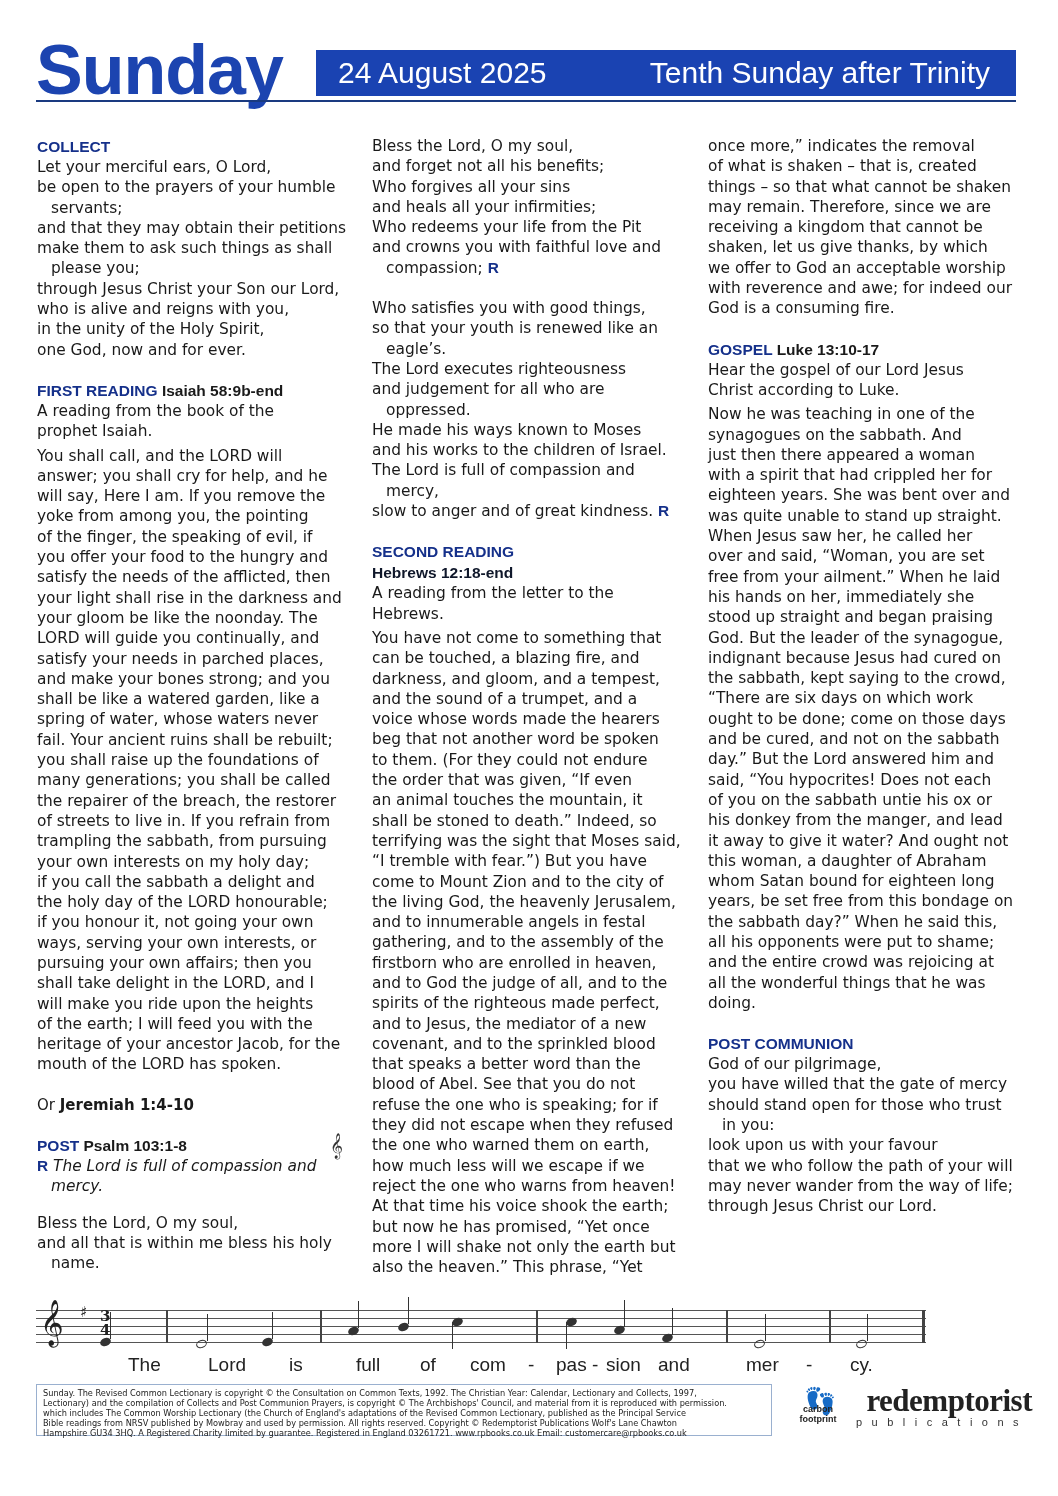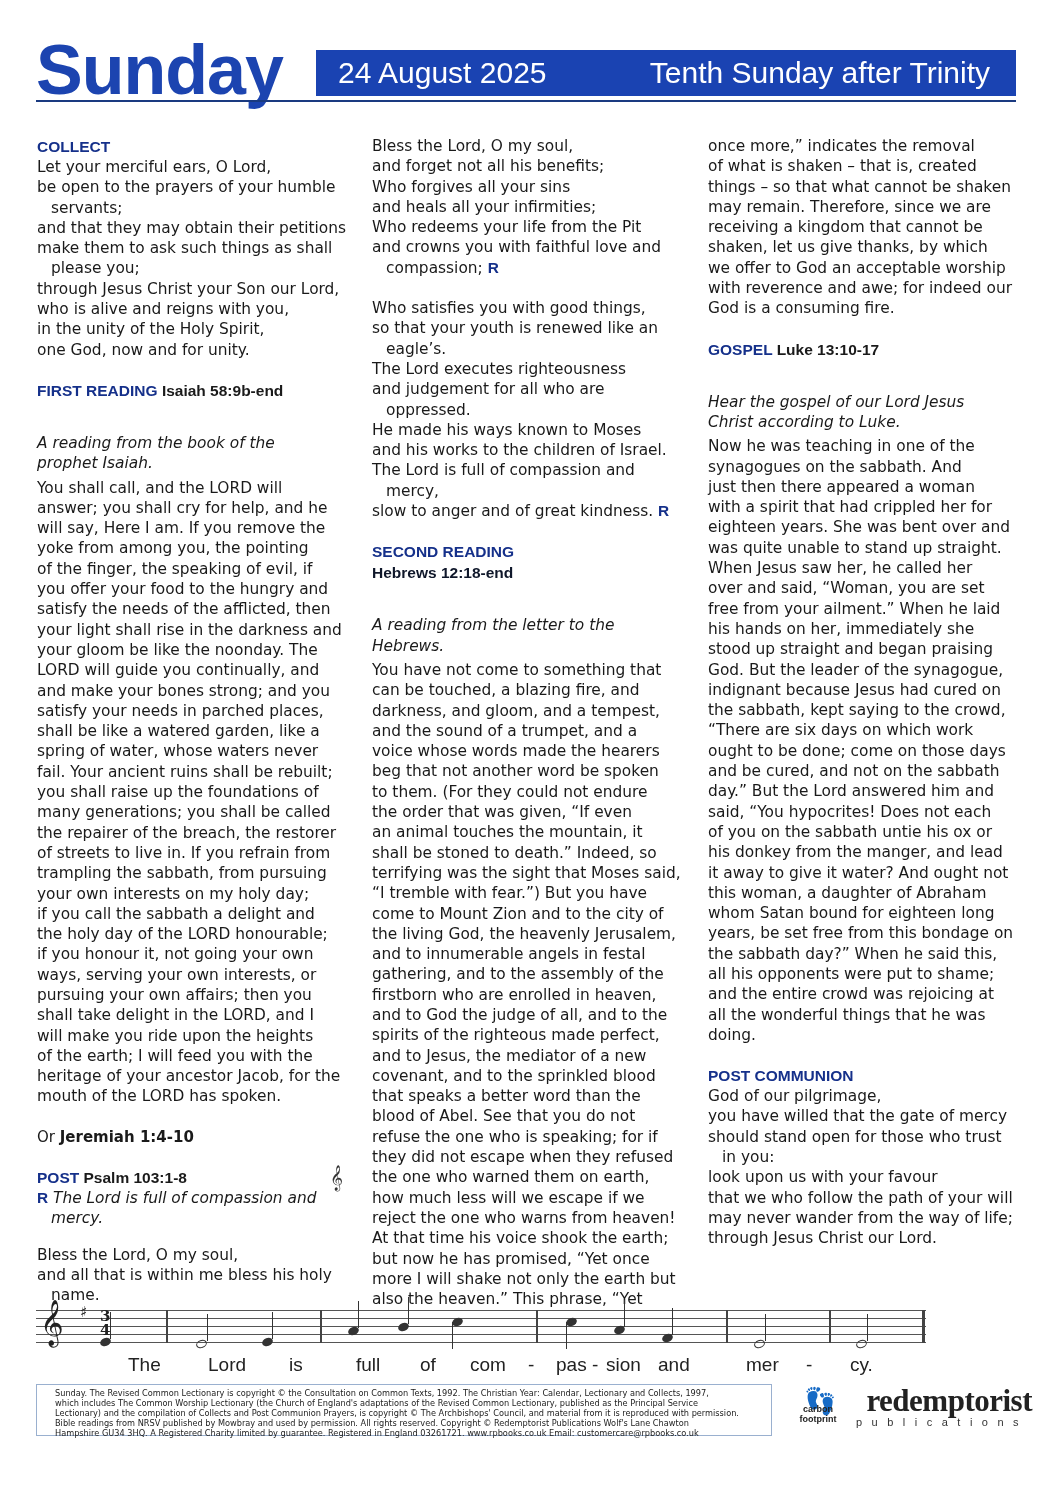--- a/index.html
+++ b/index.html
@@ -18,21 +18,21 @@
 
   
   .col { position: absolute; top: 136px; width: 320px; font-size: 15.4px; line-height: 20.3px; }
   .col1 { left: 37px; }
   .col2 { left: 372px; }
   .col3 { left: 708px; width: 320px; }
 
   .sec-head { font-family: "Liberation Sans", sans-serif; font-weight: bold; color: #15308a; font-size: 15.5px;
               line-height: 21px; }
   .ref { color: #1a1a1a; font-weight: bold; }
-  .intro { font-style: italic; margin-bottom: 4px; margin-top: 32px; }
+  .intro { margin-bottom: 4px; }
   .line { display: block; }
   .indent { padding-left: 14px; }
   .gap { height: 20px; }
   .gap-sm { height: 16px; }
   .resp { color: #15308a; font-weight: bold; font-family: "Liberation Sans", sans-serif; }
   .or-line { font-size: 15px; }
   .or-line .ref { font-weight: bold; }
   .clef-icon { position: absolute; right: 14px; font-size: 22px; line-height: 22px; color: #333; }
 
   
@@ -43,21 +43,21 @@
   .note.open { background: transparent; border: 1.5px solid #333; width: 9px; height: 6px; }
   .stem { position: absolute; width: 1.2px; background: #333; height: 27px; }
   .lyric { position: absolute; top: 58px; font-family: "Liberation Sans", sans-serif; font-size: 19px; color: #222; }
   .treble { position: absolute; left: 4px; top: 4px; font-size: 40px; line-height: 44px; color: #222; }
   .keysig { position: absolute; left: 44px; top: 7px; font-size: 15px; color: #222; }
   .timesig { position: absolute; left: 64px; top: 13px; font-family: "DejaVu Serif", serif; font-weight: bold;
              font-size: 15px; line-height: 14px; color: #222; text-align: center; }
 
   
   .copyright { position: absolute; left: 36px; top: 1384px; width: 736px; height: 52px; border: 1.5px solid #9ab0cf;
-               font-size: 8.2px; line-height: 10px; padding: 3px 18px; box-sizing: border-box; color: #222;
+               font-size: 8.2px; line-height: 10px; padding: 3px 6px; box-sizing: border-box; color: #222;
                text-align: justify; background: #fff; }
   .carbon { position: absolute; left: 790px; top: 1386px; width: 60px; height: 50px; }
   .foot-icon { position: absolute; left: 14px; top: 0; font-size: 26px; color: #999; }
   .carbon-text { position: absolute; left: 0; top: 18px; font-family: "Liberation Sans", sans-serif; font-size: 9px;
                  font-weight: bold; line-height: 10px; color: #222; text-align: center; width: 56px; }
   .logo { position: absolute; left: 852px; top: 1384px; width: 180px; }
   .logo-main { font-family: Liberation Serif, serif; font-weight: bold; font-size: 31px; line-height: 34px;
                color: #222; letter-spacing: -0.5px; text-align: right; }
   .logo-sub { font-family: "Liberation Sans", sans-serif; font-size: 11px; letter-spacing: 9.5px; color: #333; margin-top: -2px; padding-left: 4px; }
 </style>
@@ -79,43 +79,43 @@
     <div id="collect-lines">
         <span class="line">Let your merciful ears, O Lord,</span>
         <span class="line">be open to the prayers of your humble</span>
         <span class="line indent">servants;</span>
         <span class="line">and that they may obtain their petitions</span>
         <span class="line">make them to ask such things as shall</span>
         <span class="line indent">please you;</span>
         <span class="line">through Jesus Christ your Son our Lord,</span>
         <span class="line">who is alive and reigns with you,</span>
         <span class="line">in the unity of the Holy Spirit,</span>
-        <span class="line">one God, now and for unity.</span>
+        <span class="line">one God, now and for ever.</span>
       </div>
   </div>
   <div class="gap"></div>
   <div>
     <div class="sec-head">
       <span>FIRST READING</span>
       <span class="ref">Isaiah 58:9b-end</span>
     </div>
     <div class="intro" style="width:270px;">A reading from the book of the prophet Isaiah.</div>
     <div id="first-reading-lines">
         <span class="line">You shall call, and the LORD will</span>
         <span class="line">answer; you shall cry for help, and he</span>
         <span class="line">will say, Here I am. If you remove the</span>
         <span class="line">yoke from among you, the pointing</span>
         <span class="line">of the finger, the speaking of evil, if</span>
         <span class="line">you offer your food to the hungry and</span>
         <span class="line">satisfy the needs of the afflicted, then</span>
         <span class="line">your light shall rise in the darkness and</span>
         <span class="line">your gloom be like the noonday. The</span>
         <span class="line">LORD will guide you continually, and</span>
+        <span class="line">satisfy your needs in parched places,</span>
         <span class="line">and make your bones strong; and you</span>
-        <span class="line">satisfy your needs in parched places,</span>
         <span class="line">shall be like a watered garden, like a</span>
         <span class="line">spring of water, whose waters never</span>
         <span class="line">fail. Your ancient ruins shall be rebuilt;</span>
         <span class="line">you shall raise up the foundations of</span>
         <span class="line">many generations; you shall be called</span>
         <span class="line">the repairer of the breach, the restorer</span>
         <span class="line">of streets to live in. If you refrain from</span>
         <span class="line">trampling the sabbath, from pursuing</span>
         <span class="line">your own interests on my holy day;</span>
         <span class="line">if you call the sabbath a delight and</span>
@@ -343,22 +343,22 @@
   <span class="lyric" style="left:556px">-</span>
   <span class="lyric" style="left:570px">sion</span>
   <span class="lyric" style="left:622px">and</span>
   <span class="lyric" style="left:710px">mer</span>
   <span class="lyric" style="left:770px">-</span>
   <span class="lyric" style="left:814px">cy.</span>
 </div>
 
 <div class="copyright" id="copyright">
     <span class="line">Sunday. The Revised Common Lectionary is copyright © the Consultation on Common Texts, 1992. The Christian Year: Calendar, Lectionary and Collects, 1997,</span>
+    <span class="line">Lectionary) and the compilation of Collects and Post Communion Prayers, is copyright © The Archbishops' Council, and material from it is reproduced with permission.</span>
     <span class="line">which includes The Common Worship Lectionary (the Church of England's adaptations of the Revised Common Lectionary, published as the Principal Service</span>
-    <span class="line">Lectionary) and the compilation of Collects and Post Communion Prayers, is copyright © The Archbishops' Council, and material from it is reproduced with permission.</span>
     <span class="line">Bible readings from NRSV published by Mowbray and used by permission. All rights reserved. Copyright © Redemptorist Publications Wolf's Lane Chawton</span>
     <span class="line">Hampshire GU34 3HQ. A Registered Charity limited by guarantee. Registered in England 03261721. www.rpbooks.co.uk Email: customercare@rpbooks.co.uk</span>
   </div>
 <div class="carbon">
   <span class="foot-icon">👣</span>
   <div class="carbon-text">
     <div>carbon</div>
     <div>footprint</div>
   </div>
 </div>

